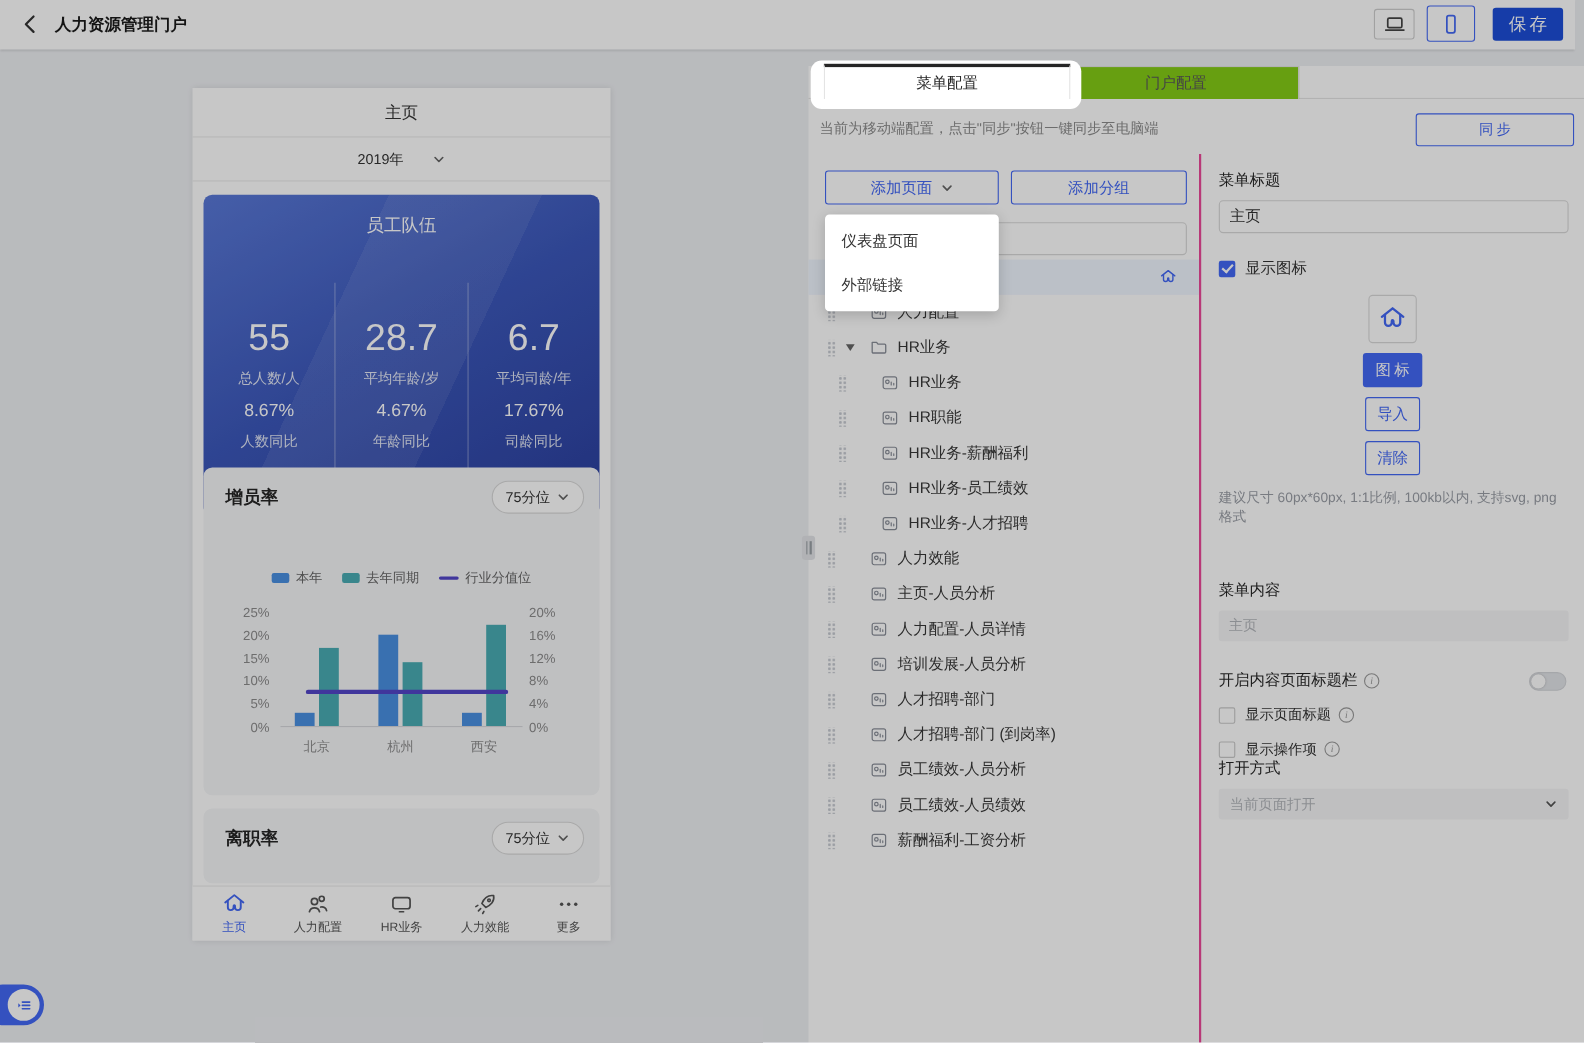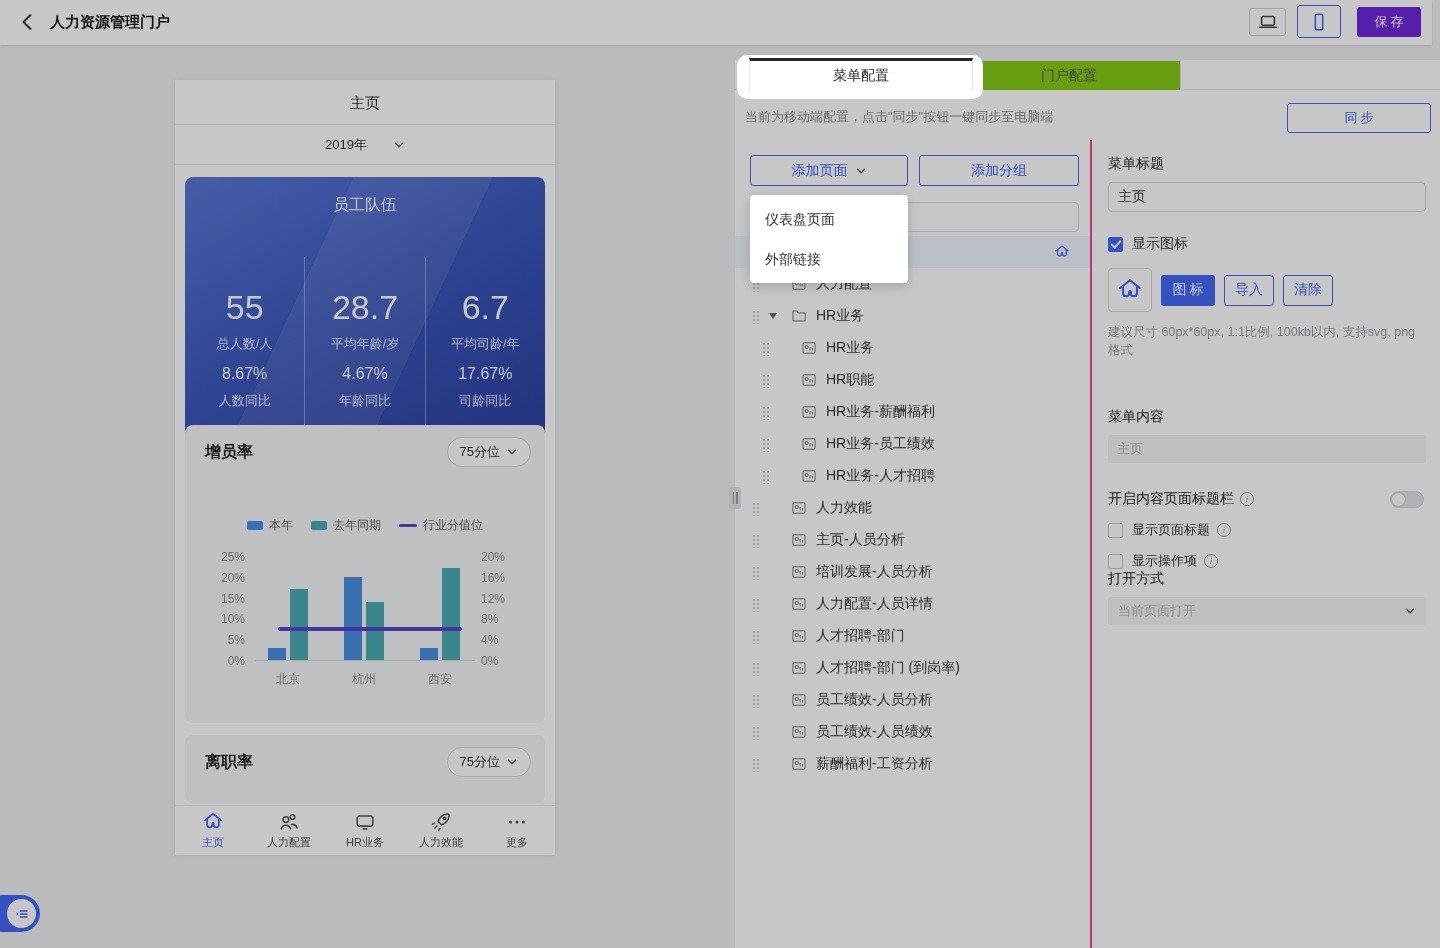--- a/index.html
+++ b/index.html
@@ -10,22 +10,22 @@
   .topbar{position:absolute;left:0;top:0;width:1432px;height:45px;background:#fff;
           box-shadow:0 1px 2px rgba(0,0,0,.12);z-index:5;}
   .back-btn{position:absolute;left:16px;top:10px;width:24px;height:24px;color:#333;cursor:pointer;}
   .back-btn svg{width:24px;height:24px;}
   .tb-title{position:absolute;left:50px;top:13px;font-size:15px;font-weight:bold;color:#1a1a1a;}
   .dev-btn{position:absolute;background:#fff;border:1px solid #cfcfcf;border-radius:3px;
            display:flex;align-items:center;justify-content:center;color:#444;}
   .dev-btn svg{width:22px;height:22px;}
   .dev-laptop{left:1249px;top:8px;width:37px;height:28px;}
   .dev-phone{left:1297px;top:5px;width:44px;height:33px;border-color:#4368f5;color:#4368f5;}
-  .save-btn{position:absolute;left:1357px;top:7px;width:64px;height:30px;background:#6d28d9;color:#fff;
-            border-radius:3px;font-size:13px;letter-spacing:3px;display:flex;align-items:center;
+  .save-btn{position:absolute;left:1357px;top:7px;width:64px;height:30px;background:#1d4ed8;color:#fff;
+            border-radius:3px;font-size:16px;letter-spacing:3px;display:flex;align-items:center;
             justify-content:center;padding-left:3px;}
 
   
   .phone{position:absolute;left:175px;top:80px;width:380px;height:775px;background:#fff;
          box-shadow:0 0 6px rgba(0,0,0,.10);z-index:2;}
   .ph-header{height:45px;line-height:45px;text-align:center;font-size:15px;color:#333;
              border-bottom:1px solid #ebebeb;}
   .ph-filter{height:40px;display:flex;border-bottom:1px solid #ebebeb;}
   .ph-filter .cell{flex:1;display:flex;align-items:center;justify-content:center;gap:26px;
                    font-size:13px;color:#333;}
@@ -116,21 +116,21 @@
   .sec-label{font-size:14px;color:#262626;margin:0 16px;}
   .lab-title{padding-top:15px;}
   .text-input{display:block;margin:9px 16px 0;width:318px;height:30px;border:1px solid #d9d9d9;
               border-radius:4px;padding:0 9px;font-size:14px;color:#333;outline:none;background:#fff;}
   .show-icon-row{display:flex;align-items:center;gap:9px;margin:23px 16px 0;font-size:14px;color:#333;}
   .cbx{width:15px;height:15px;border-radius:2px;flex:none;position:relative;}
   .cbx.checked{background:#4368f5;}
   .cbx.checked:after{content:"";position:absolute;left:4.5px;top:1.5px;width:4px;height:8px;
       border:solid #fff;border-width:0 2px 2px 0;transform:rotate(42deg);}
   .cbx.empty{background:#fff;border:1px solid #c9c9c9;}
-  .icon-row{display:flex;align-items:center;gap:9px;margin:15px 16px 0;}
+  .icon-row{display:flex;align-items:center;gap:9px;margin:15px 16px 0;flex-direction:column;}
   .icon-preview{width:44px;height:44px;border:1px solid #d9d9d9;border-radius:4px;background:#fff;
                 display:flex;align-items:center;justify-content:center;color:#4368f5;}
   .icon-preview svg{width:26px;height:26px;}
   .p-btn{height:31px;border-radius:3px;font-size:14px;display:flex;align-items:center;justify-content:center;}
   .p-btn.primary{width:54px;background:#4368f5;color:#fff;letter-spacing:3px;padding-left:3px;}
   .p-btn.ghost{background:#fff;border:1px solid #4368f5;color:#4368f5;padding:0 10px;}
   .hint{margin:11px 16px 0;font-size:12.5px;line-height:18px;color:#9a9ea6;}
   .lab-content{margin-top:49px;}
   .dis-input{margin:9px 16px 0;width:318px;height:28px;background:#f5f5f6;border-radius:3px;
              display:flex;align-items:center;padding:0 9px;font-size:13px;color:#b3b6bb;}
@@ -468,31 +468,31 @@
           <span class="t-label">主页-人员分析</span>
         </div>
         <div class="tree-row">
           <span class="dots"></span>
           <span class="caret-slot"></span>
           <span class="t-icon"><svg viewBox="0 0 16 16" fill="none" stroke="currentColor" stroke-width="1.1" stroke-linecap="round">
               <rect x="1.9" y="2.6" width="12.2" height="10.8" rx="1.8"></rect>
               <circle cx="5.7" cy="7.1" r="1.6"></circle>
               <path d="M9.2 10V7.3M11.5 10V8.5"></path>
             </svg></span>
+          <span class="t-label">人力配置-人员详情</span>
+        </div>
+        <div class="tree-row">
+          <span class="dots"></span>
+          <span class="caret-slot"></span>
+          <span class="t-icon"><svg viewBox="0 0 16 16" fill="none" stroke="currentColor" stroke-width="1.1" stroke-linecap="round">
+              <rect x="1.9" y="2.6" width="12.2" height="10.8" rx="1.8"></rect>
+              <circle cx="5.7" cy="7.1" r="1.6"></circle>
+              <path d="M9.2 10V7.3M11.5 10V8.5"></path>
+            </svg></span>
           <span class="t-label">培训发展-人员分析</span>
-        </div>
-        <div class="tree-row">
-          <span class="dots"></span>
-          <span class="caret-slot"></span>
-          <span class="t-icon"><svg viewBox="0 0 16 16" fill="none" stroke="currentColor" stroke-width="1.1" stroke-linecap="round">
-              <rect x="1.9" y="2.6" width="12.2" height="10.8" rx="1.8"></rect>
-              <circle cx="5.7" cy="7.1" r="1.6"></circle>
-              <path d="M9.2 10V7.3M11.5 10V8.5"></path>
-            </svg></span>
-          <span class="t-label">人力配置-人员详情</span>
         </div>
         <div class="tree-row">
           <span class="dots"></span>
           <span class="caret-slot"></span>
           <span class="t-icon"><svg viewBox="0 0 16 16" fill="none" stroke="currentColor" stroke-width="1.1" stroke-linecap="round">
               <rect x="1.9" y="2.6" width="12.2" height="10.8" rx="1.8"></rect>
               <circle cx="5.7" cy="7.1" r="1.6"></circle>
               <path d="M9.2 10V7.3M11.5 10V8.5"></path>
             </svg></span>
           <span class="t-label">人才招聘-部门</span>

